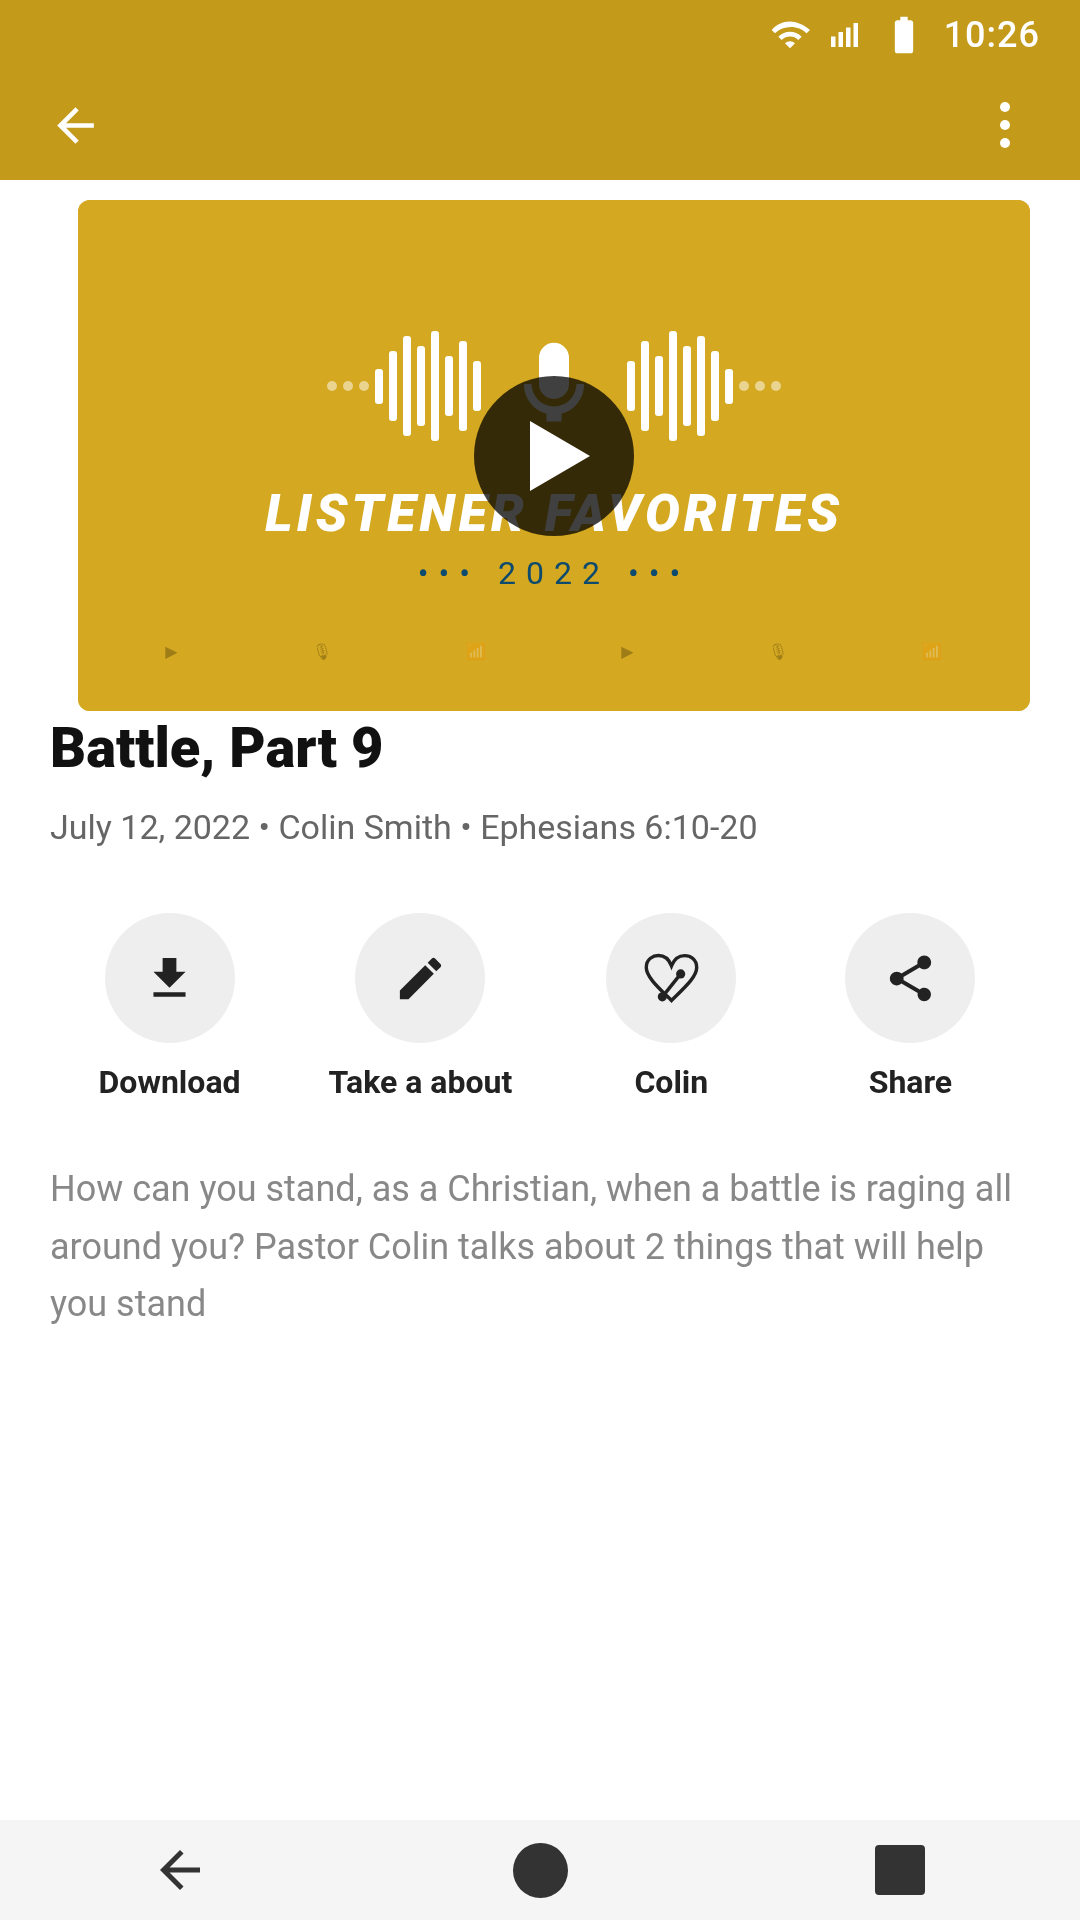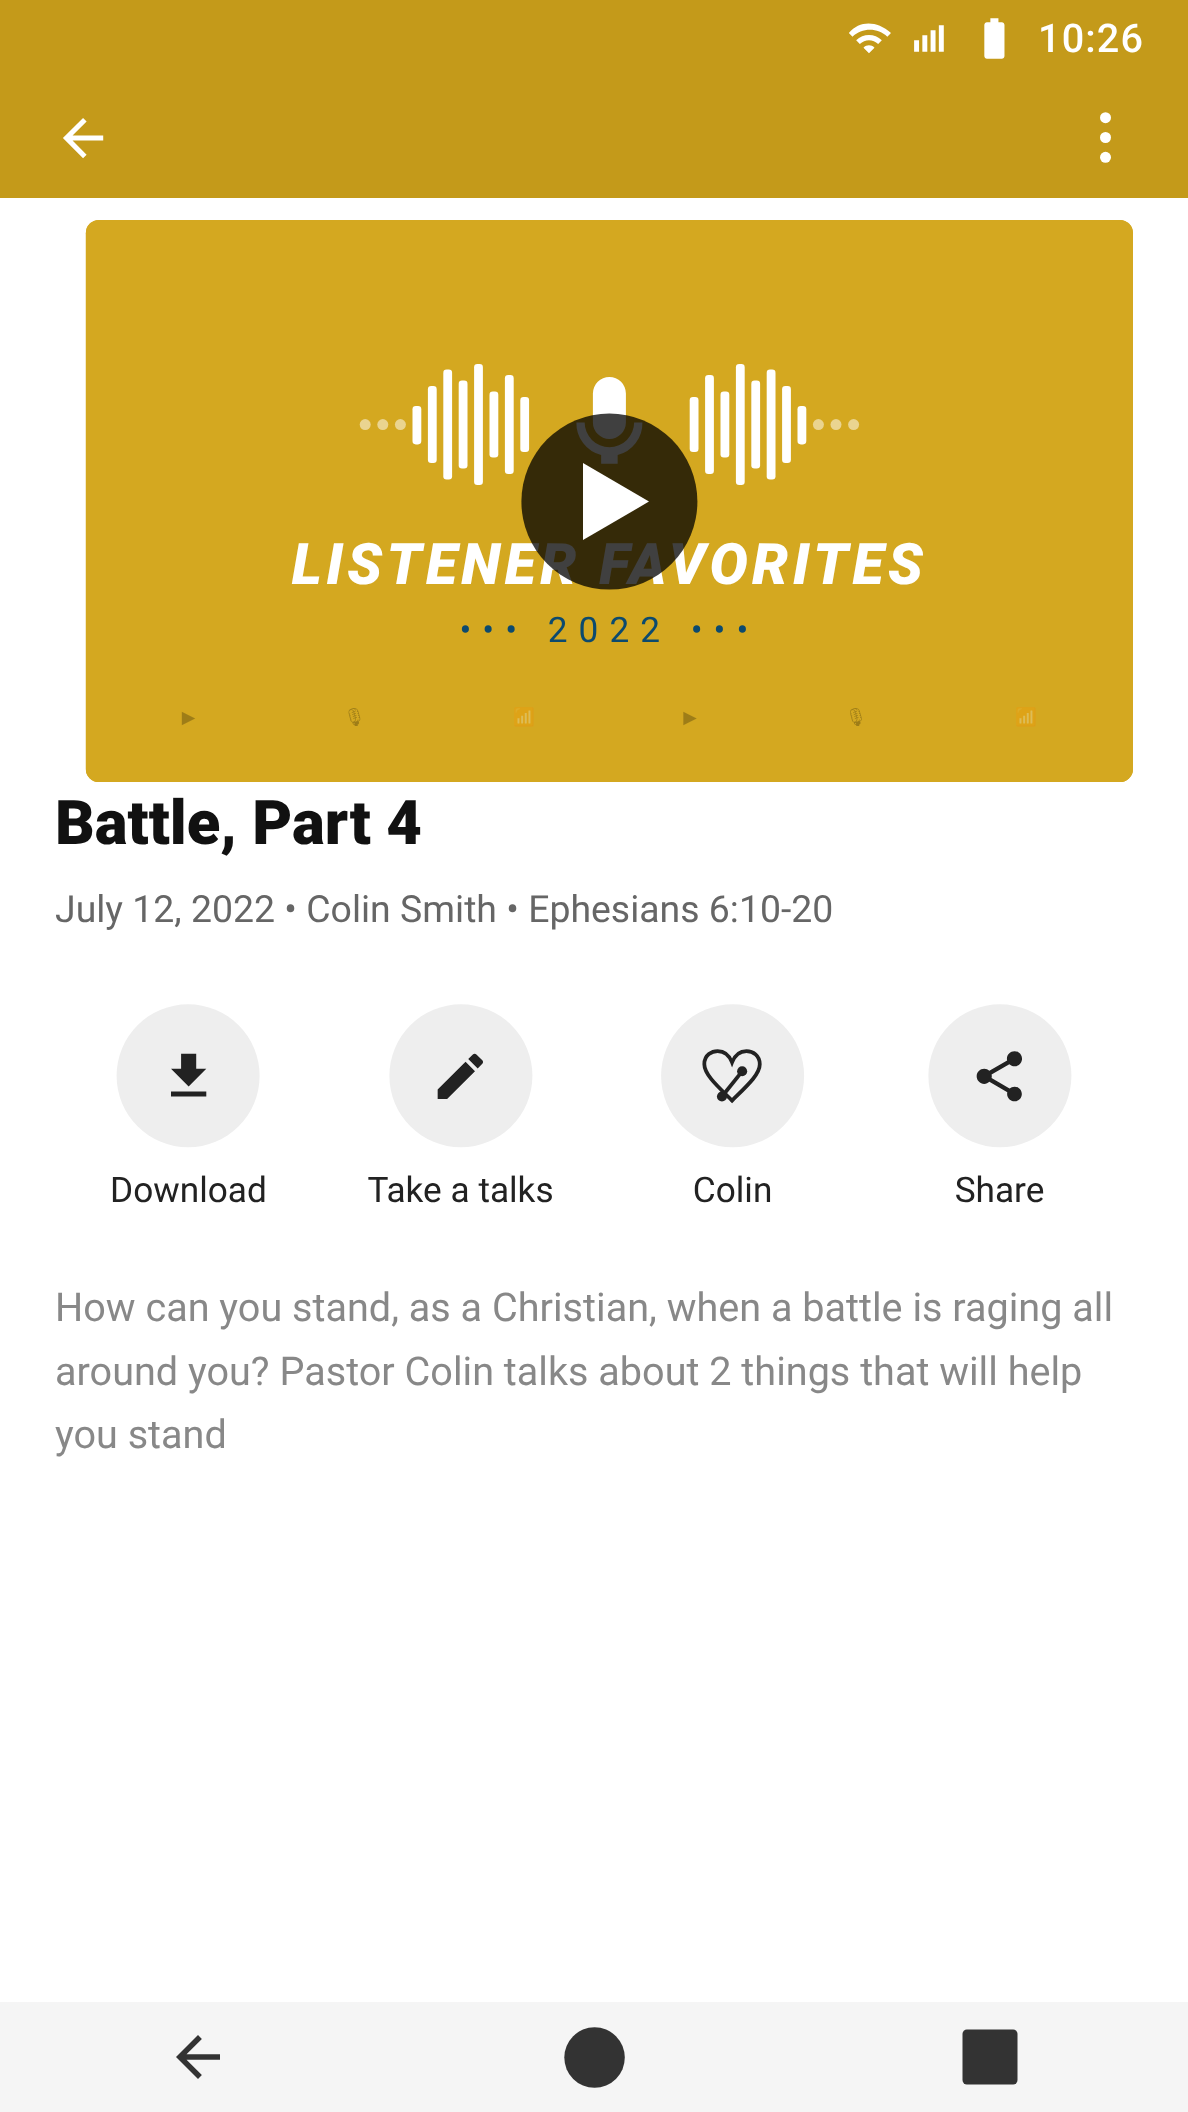--- a/index.html
+++ b/index.html
@@ -264,20 +264,21 @@
       border-radius: 50%;
       display: flex;
       align-items: center;
       justify-content: center;
     }
 
     .action-label {
       font-size: 32px;
       color: #222222;
       text-align: right;
+      font-weight: bold;
     }
 
     
     .description {
       font-size: 36px;
       color: #888888;
       line-height: 1.6;
     }
 
     
@@ -409,41 +410,41 @@
 
   </div>
 
   <div class="play-button">
     <div class="play-triangle"></div>
   </div>
 </div>
 
 <div class="content-area">
 
-  <div class="episode-title">Battle, Part 4</div>
+  <div class="episode-title">Battle, Part 9</div>
   <div class="episode-meta">July 12, 2022 • Colin Smith • Ephesians 6:10-20</div>
 
   <div class="action-row">
 
     <div class="action-item">
       <div class="action-circle">
         <svg class="action-svg" viewBox="0 0 24 24">
           <path d="M19 9h-4V3H9v6H5l7 7 7-7zm-7 9H5v2h14v-2h-7z"></path>
         </svg>
       </div>
       <div class="action-label">Download</div>
     </div>
 
     <div class="action-item">
       <div class="action-circle">
         <svg class="action-svg" viewBox="0 0 24 24">
           <path d="M3 17.25V21h3.75L17.81 9.94l-3.75-3.75L3 17.25zM20.71 7.04c.39-.39.39-1.02 0-1.41l-2.34-2.34c-.39-.39-1.02-.39-1.41 0l-1.83 1.83 3.75 3.75 1.83-1.83z"></path>
         </svg>
       </div>
-      <div class="action-label">Take a talks</div>
+      <div class="action-label">Take a about</div>
     </div>
 
     <div class="action-item">
       <div class="action-circle">
         <svg class="action-svg" viewBox="0 0 24 24">
           <path d="M12 21.593c-5.63-5.539-11-10.297-11-14.402 0-3.791 3.068-5.191 5.281-5.191 1.312 0 4.151.501 5.719 4.457 1.59-3.968 4.464-4.447 5.726-4.447 2.54 0 5.274 1.621 5.274 5.181 0 4.069-5.136 8.625-11 14.402z" style="stroke:#222; fill:none; stroke-width:1.5;"></path>
           <path d="M8 20l8-10" style="stroke:#222; fill:none; stroke-width:1.5;"></path>
           <circle cx="8" cy="20" r="2" fill="#222"></circle>
           <circle cx="16" cy="10" r="2" fill="#222"></circle>
         </svg>

